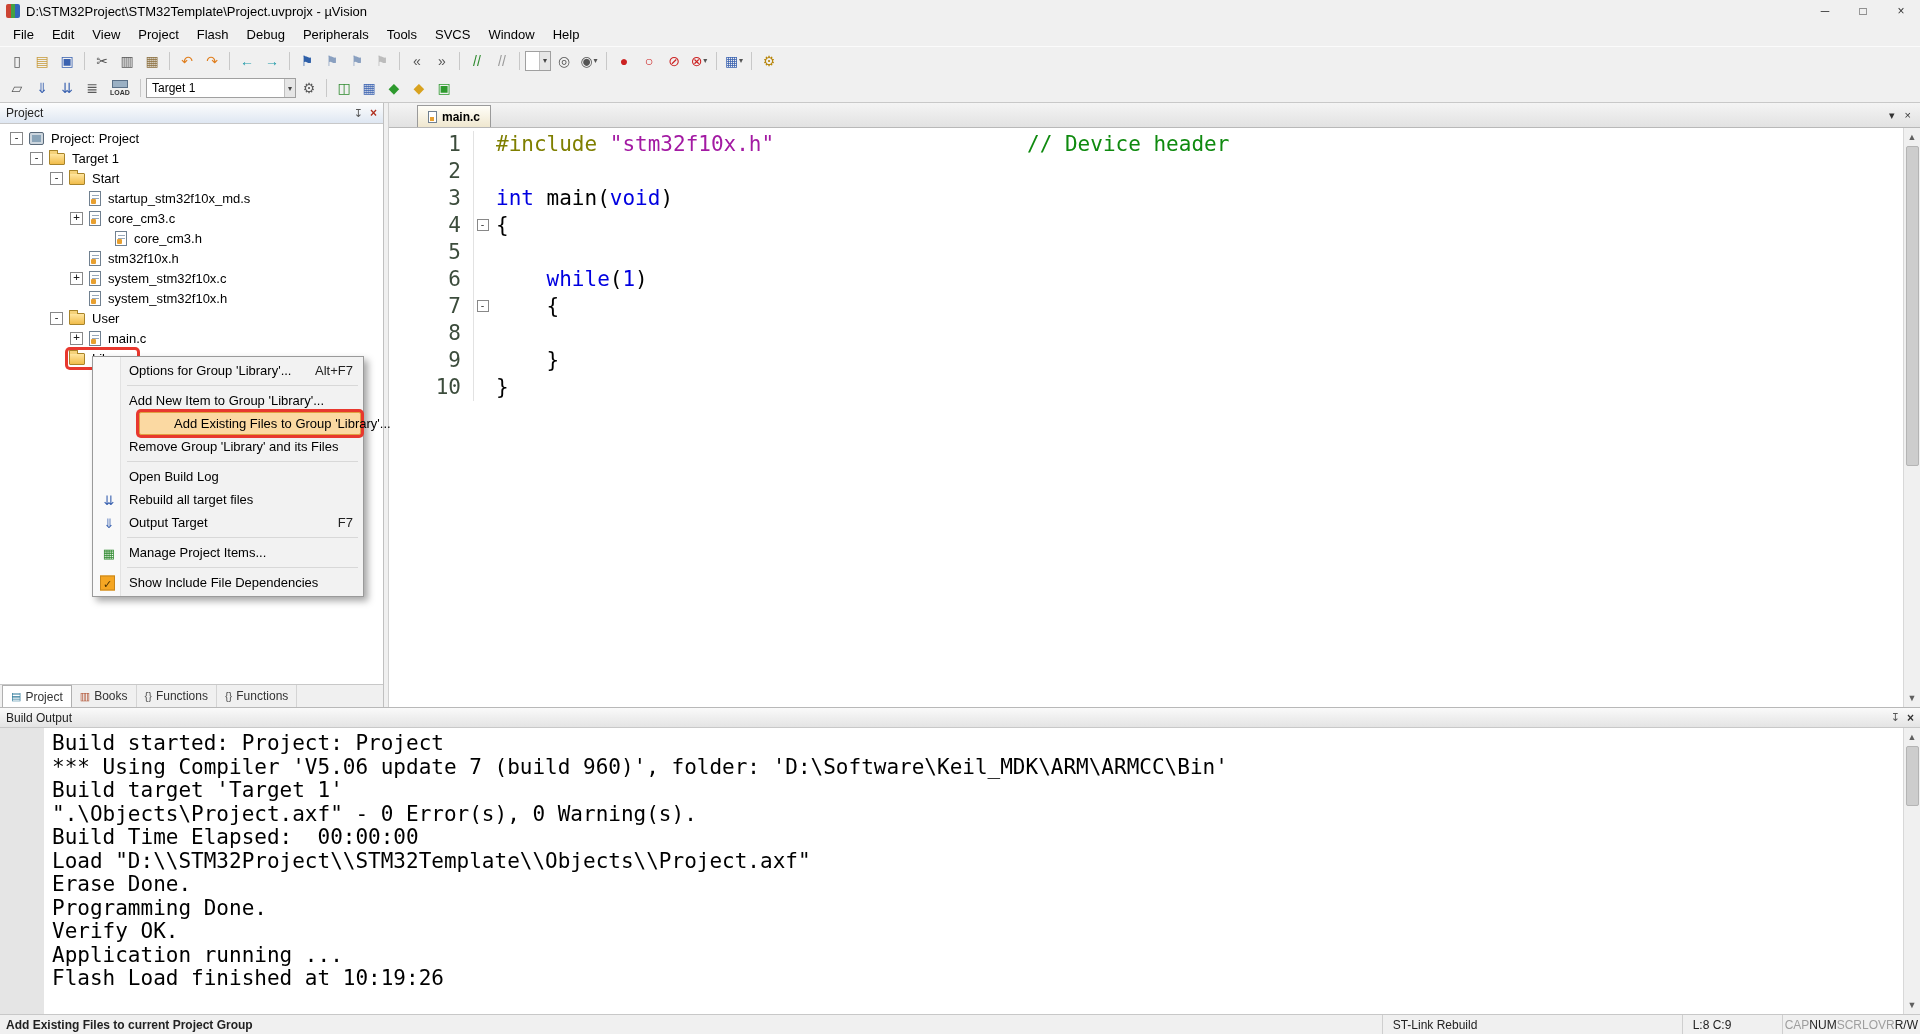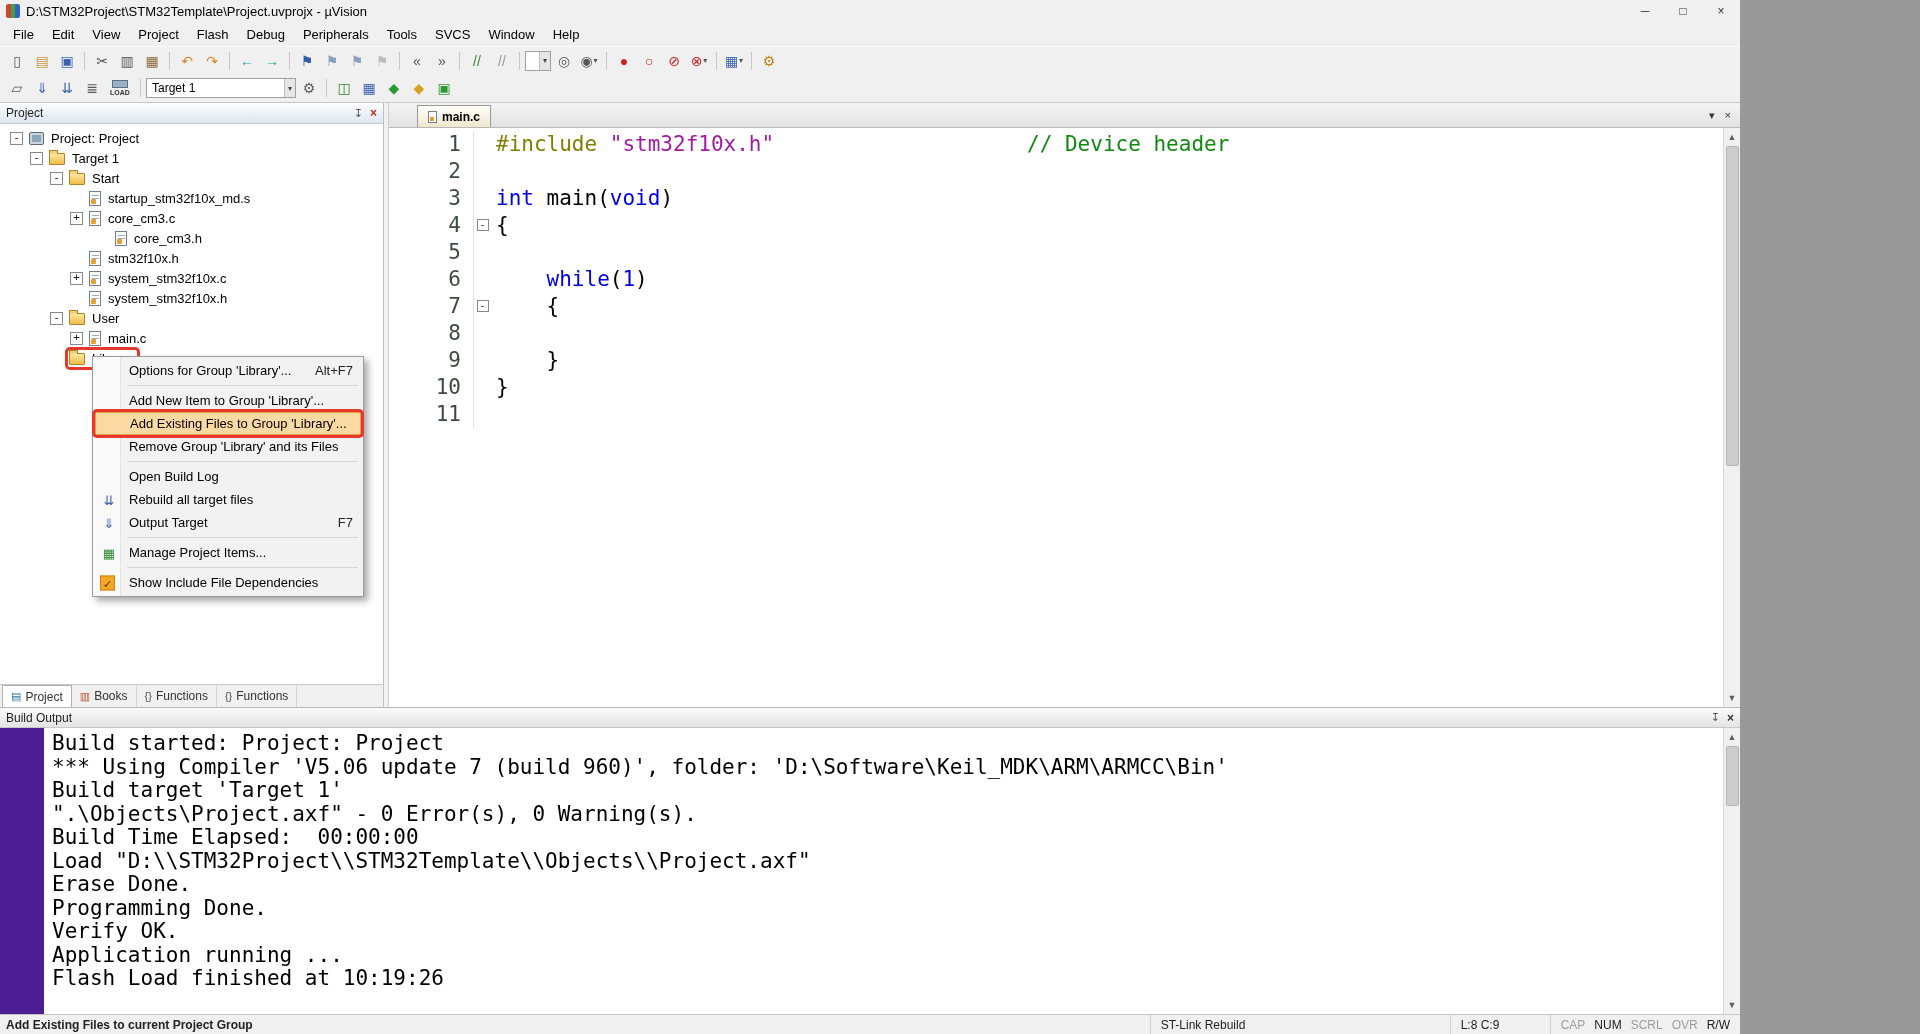--- a/index.html
+++ b/index.html
@@ -1,19 +1,19 @@
 <!DOCTYPE html>
 <html><head>
 <meta charset="utf-8">
 <style>
   * { margin:0; padding:0; box-sizing:border-box; }
   html,body { background:#999; }
   .app {
-    position:relative; width:1740px; height:1034px; overflow:hidden;
-    background:#4c1d95; font-family:"Liberation Sans",sans-serif; color:#000;
+    position:relative; width:1920px; height:1034px; overflow:hidden;
+    background:#e5e5e5; font-family:"Liberation Sans",sans-serif; color:#000;
   }
   
   .titlebar { height:22px; display:flex; align-items:center; padding-left:6px; gap:6px; background:#f0f0f0; font-size:13px; }
   .app-icon { width:14px; height:14px; border-radius:2px; background:linear-gradient(90deg,#cc4433 33%,#44a044 33% 66%,#3366bb 66%); flex:none; }
   .title-text { white-space:nowrap; }
   .win-controls { margin-left:auto; display:flex; height:100%; }
   .win-btn { width:38px; height:100%; display:flex; align-items:center; justify-content:center; font-size:12px; color:#333; }
   
   .menubar { height:24px; display:flex; align-items:stretch; padding-left:4px; font-size:13px; background:#f0f0f0; }
   .menu-item { padding:0 9px; display:flex; align-items:center; }
@@ -83,28 +83,28 @@
   .build-output { height:307px; display:flex; flex-direction:column; border-top:1px solid #b8b8b8; }
   .bo-header { height:20px; flex:none; background:linear-gradient(#fafafa,#e4e4e4); border-bottom:1px solid #c8c8c8; display:flex; align-items:center; font-size:12px; padding:0 6px; color:#222; }
   .bo-body { flex:1; min-height:0; background:#fff; display:flex;margin-left:44px; }
   .bo-text { flex:1; min-width:0; font-family:"DejaVu Sans Mono",monospace; font-size:21px; line-height:23.5px; padding:4px 0 0 8px; white-space:pre; overflow:hidden; color:#000; }
   
   .statusbar { height:20px; background:#f0f0f0; border-top:1px solid #c8c8c8; display:flex; align-items:stretch; font-size:12px; color:#222; }
   .sb-msg { flex:1; display:flex; align-items:center; padding-left:6px;font-weight:bold; }
   .sb-sec { border-left:1px solid #cfcfcf; display:flex; align-items:center; padding:0 10px; }
   .sb-debugger { width:300px; }
   .sb-cursor { width:100px; }
-  .sb-flags { display:flex; gap:9px; padding:0 10px; align-items:center; }
+  .sb-flags { display:flex; padding:0 2px; align-items:center; }
   .flag-active { color:#222; }
   .flag-inactive { color:#9e9e9e; }
   
   .context-menu { position:absolute; left:92px; top:356px; width:272px; background:#f2f2f2; border:1px solid #9a9a9a; box-shadow:4px 4px 7px rgba(0,0,0,.35); z-index:20; padding:2px; }
   .context-menu::before { content:""; position:absolute; left:0; top:0; bottom:0; width:27px; background:#f9f9f9; border-right:1px solid #e2e2e2; }
   .cm-row { height:23px; display:flex; align-items:center; position:relative; padding-left:34px; padding-right:8px; font-size:13px; white-space:nowrap; }
-  .cm-row.hl { background:#fbd9a2; border:1px solid #e0a040; box-shadow:0 0 0 3px #e8382e; border-radius:2px; z-index:2; }
+  .cm-row.hl { background:#fbd9a2; border:1px solid #e0a040; box-shadow:0 0 0 3px #e8382e; border-radius:2px; z-index:2;margin-left:44px; }
   .cm-label { flex:1; }
   .cm-shortcut { margin-left:18px; color:#222; }
   .cm-sep { height:1px; background:#d8d8d8; margin:3px 3px 3px 32px; position:relative; }
   .cm-ico { position:absolute; left:5px; top:50%; transform:translateY(-50%); width:18px; text-align:center; font-size:13px; }
   .cm-ico.rebuild-icon, .cm-ico.build-icon { color:#3a62b0; }
   .cm-ico.manage-icon { color:#2e8a2e; }
   .cm-ico.check-icon { width:15px; height:15px; background:#f5a623; border:1px solid #c8851a; color:#4a3000; font-size:11px; line-height:14px; }
 </style>
 </head>
 <body>
@@ -409,21 +409,20 @@
             <div class="code-line"><span class="ln">1</span><span class="fold"></span><span class="code-text"><span class="tok-pp">#include </span><span class="tok-str">"stm32f10x.h"</span><span class="tok-pl">                    </span><span class="tok-cm">// Device header</span></span></div>
             <div class="code-line"><span class="ln">2</span><span class="fold"></span><span class="code-text"></span></div>
             <div class="code-line"><span class="ln">3</span><span class="fold"></span><span class="code-text"><span class="tok-kw">int</span><span class="tok-pl"> main(</span><span class="tok-kw">void</span><span class="tok-pl">)</span></span></div>
             <div class="code-line"><span class="ln">4</span><span class="fold"><span class="fold-box">-</span></span><span class="code-text"><span class="tok-pl">{</span></span></div>
             <div class="code-line"><span class="ln">5</span><span class="fold"></span><span class="code-text"></span></div>
             <div class="code-line"><span class="ln">6</span><span class="fold"></span><span class="code-text"><span class="tok-pl">    </span><span class="tok-kw">while</span><span class="tok-pl">(</span><span class="tok-num">1</span><span class="tok-pl">)</span></span></div>
             <div class="code-line"><span class="ln">7</span><span class="fold"><span class="fold-box">-</span></span><span class="code-text"><span class="tok-pl">    {</span></span></div>
             <div class="code-line"><span class="ln">8</span><span class="fold"></span><span class="code-text"></span></div>
             <div class="code-line"><span class="ln">9</span><span class="fold"></span><span class="code-text"><span class="tok-pl">    }</span></span></div>
             <div class="code-line"><span class="ln">10</span><span class="fold"></span><span class="code-text"><span class="tok-pl">}</span></span></div>
-            <div class="code-line"><span class="ln">11</span><span class="fold"></span><span class="code-text"></span></div>
           </div>
         <div class="vscroll">
           <span class="vs-arrow">▲</span>
           <span class="vs-thumb tall"></span>
           <span class="vs-fill"></span>
           <span class="vs-arrow">▼</span>
         </div>
       </div>
     </div>
   </div>

